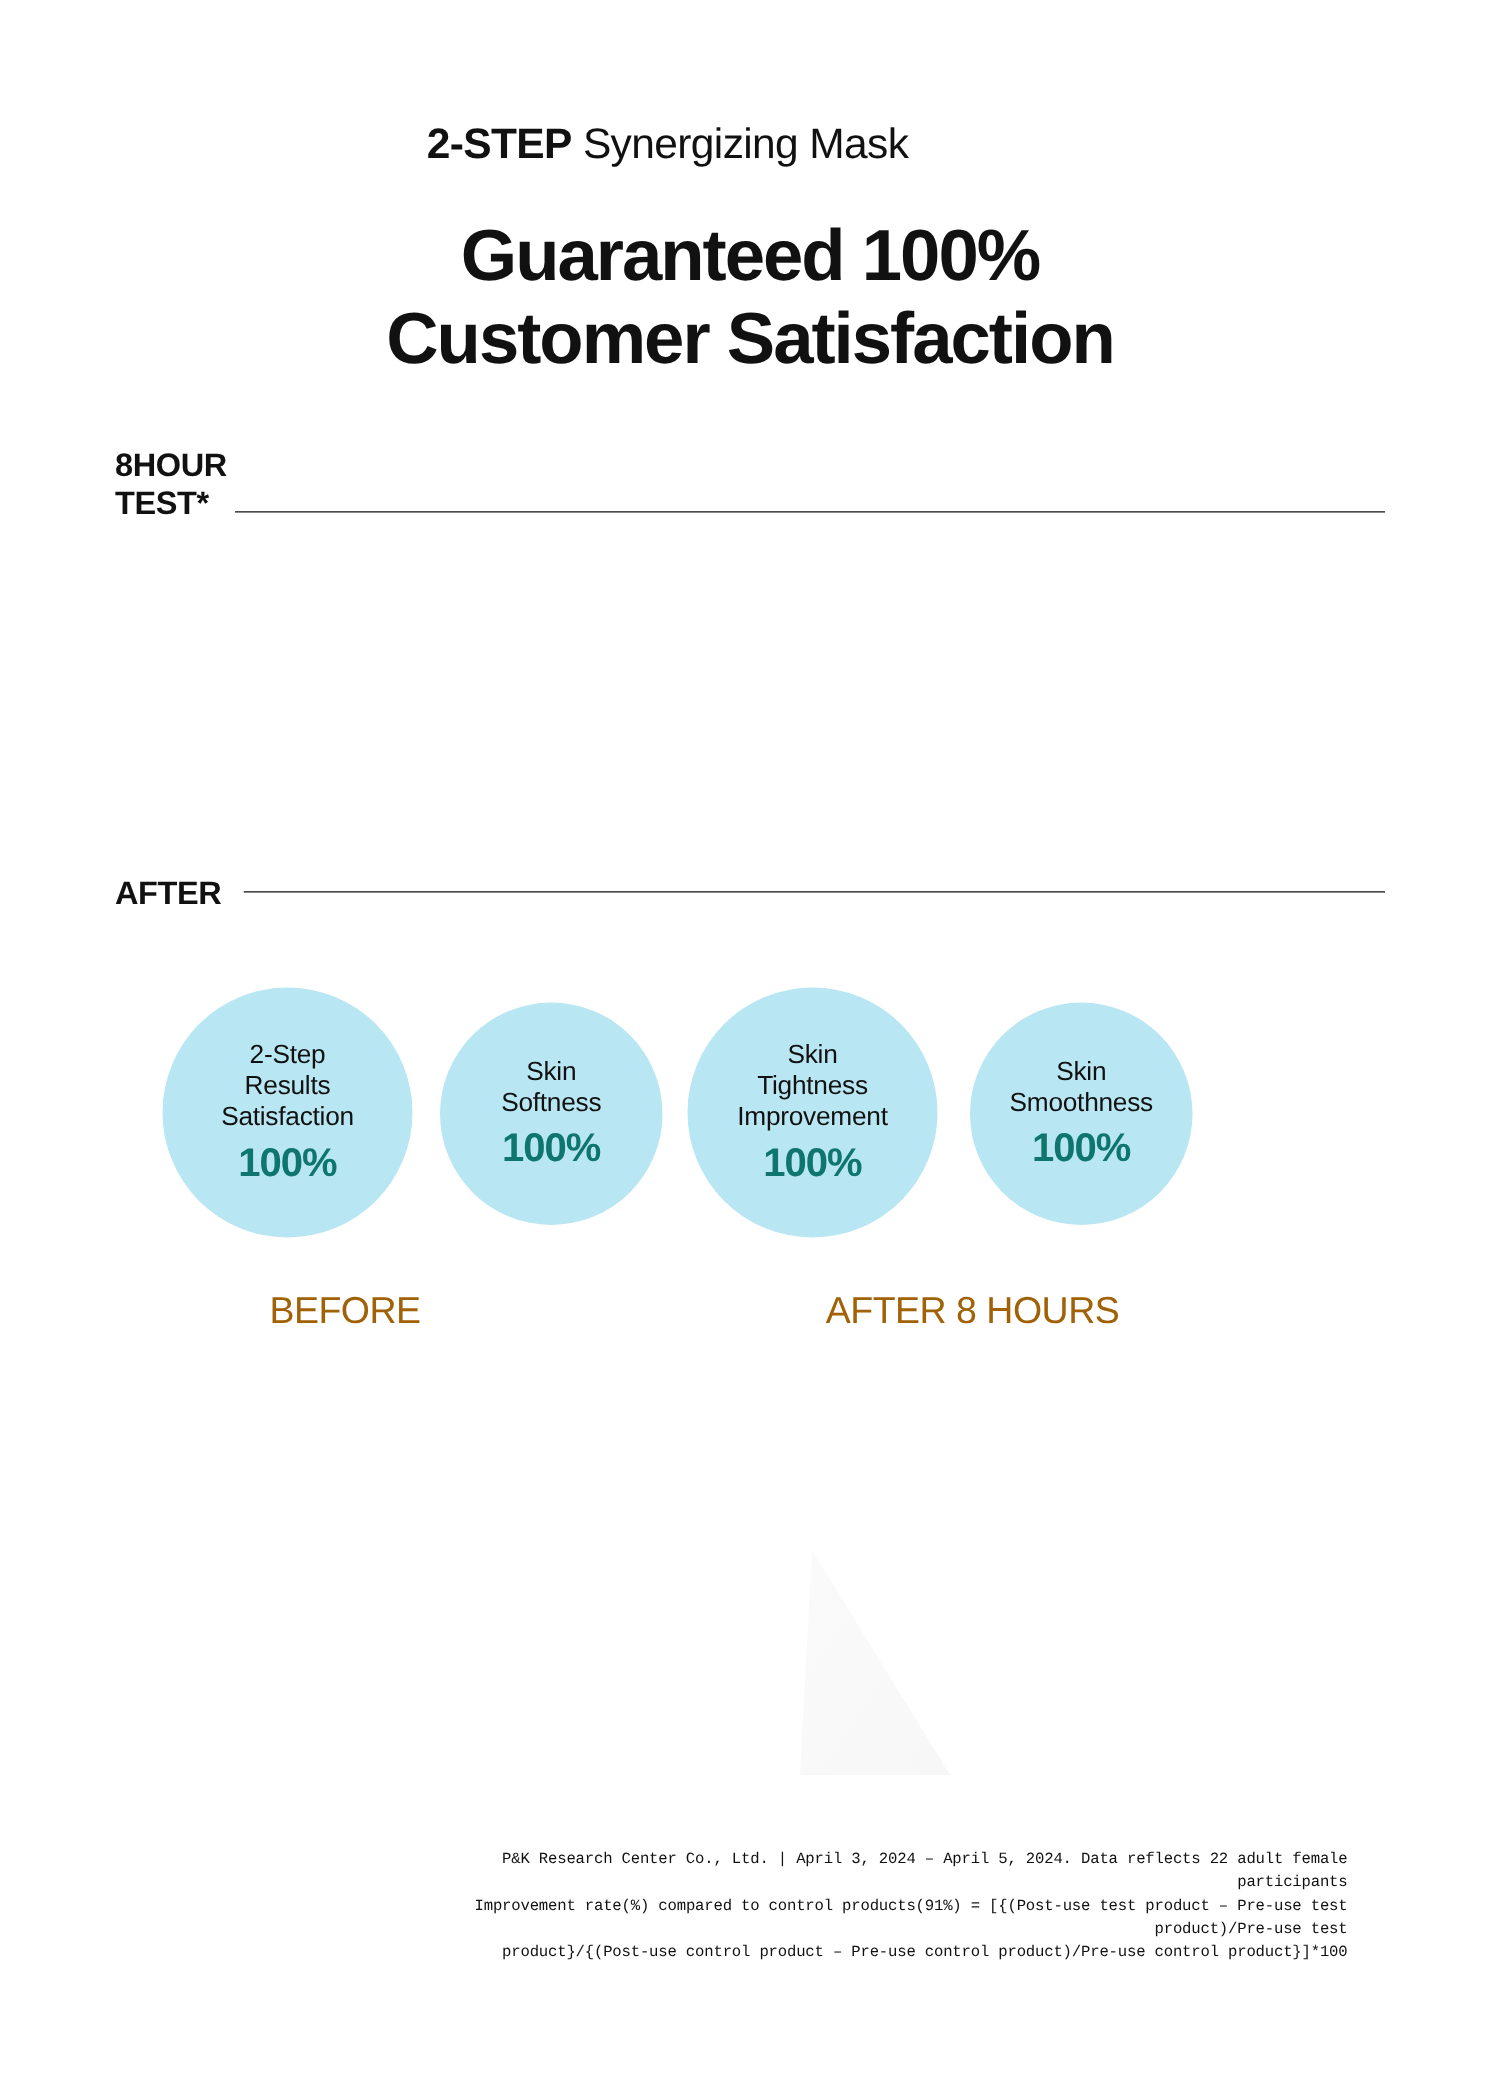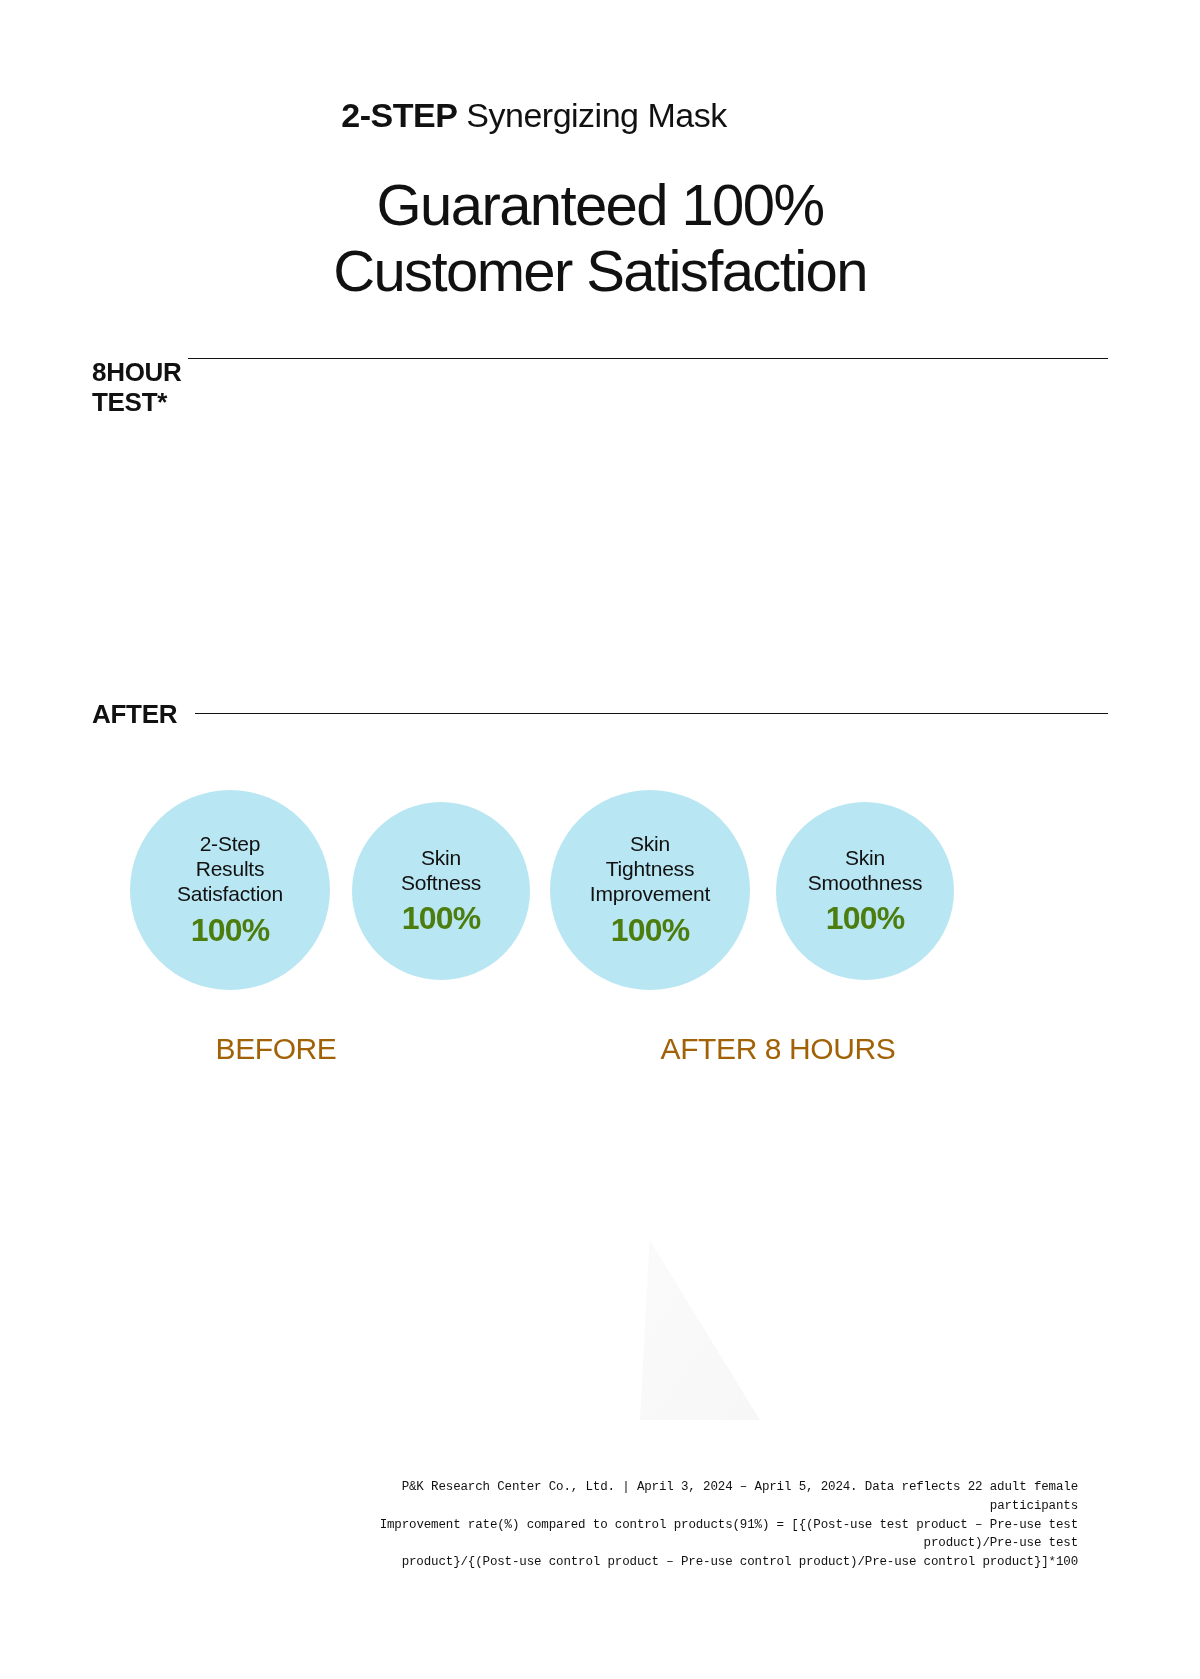--- a/index.html
+++ b/index.html
@@ -34,21 +34,21 @@
     font-weight: 400;
   }
 
   .headline-big {
     position: absolute;
     top: 172px;
     left: 0;
     width: 1200px;
     text-align: center;
     font-size: 58px;
-    font-weight: 400;
+    font-weight: 700;
     line-height: 1.13;
     letter-spacing: -1.6px;
     color: #111111;
   }
 
   
   .section {
     position: absolute;
     left: 92px;
     width: 1016px;
@@ -67,20 +67,21 @@
     height: 1px;
     background: #111111;
     flex: 1 1 auto;
   }
 
   #sec-8hour {
     top: 358px;
   }
   #sec-8hour .row {
     display: flex;
+    align-items: flex-end;
     gap: 0;
   }
   #sec-8hour .section-label {
     padding-right: 6px;
   }
   #sec-8hour .rule {
     margin-bottom: 8px;
   }
 
   #sec-survey {
@@ -120,21 +121,21 @@
   .bubble .bubble-label {
     font-size: 21px;
     font-weight: 400;
     color: #111111;
     letter-spacing: -0.2px;
     white-space: pre-line;
   }
   .bubble .bubble-value {
     font-size: 32px;
     font-weight: 700;
-    color: #4d7c0f;
+    color: #0f766e;
     letter-spacing: -0.8px;
     margin-top: 4px;
   }
 
   #bubble-0 { left: 0px;   top: 8px;  width: 200px; height: 200px; }
   #bubble-1 { left: 222px; top: 20px; width: 178px; height: 178px; }
   #bubble-2 { left: 420px; top: 8px;  width: 200px; height: 200px; }
   #bubble-3 { left: 646px; top: 20px; width: 178px; height: 178px; }
 
   

